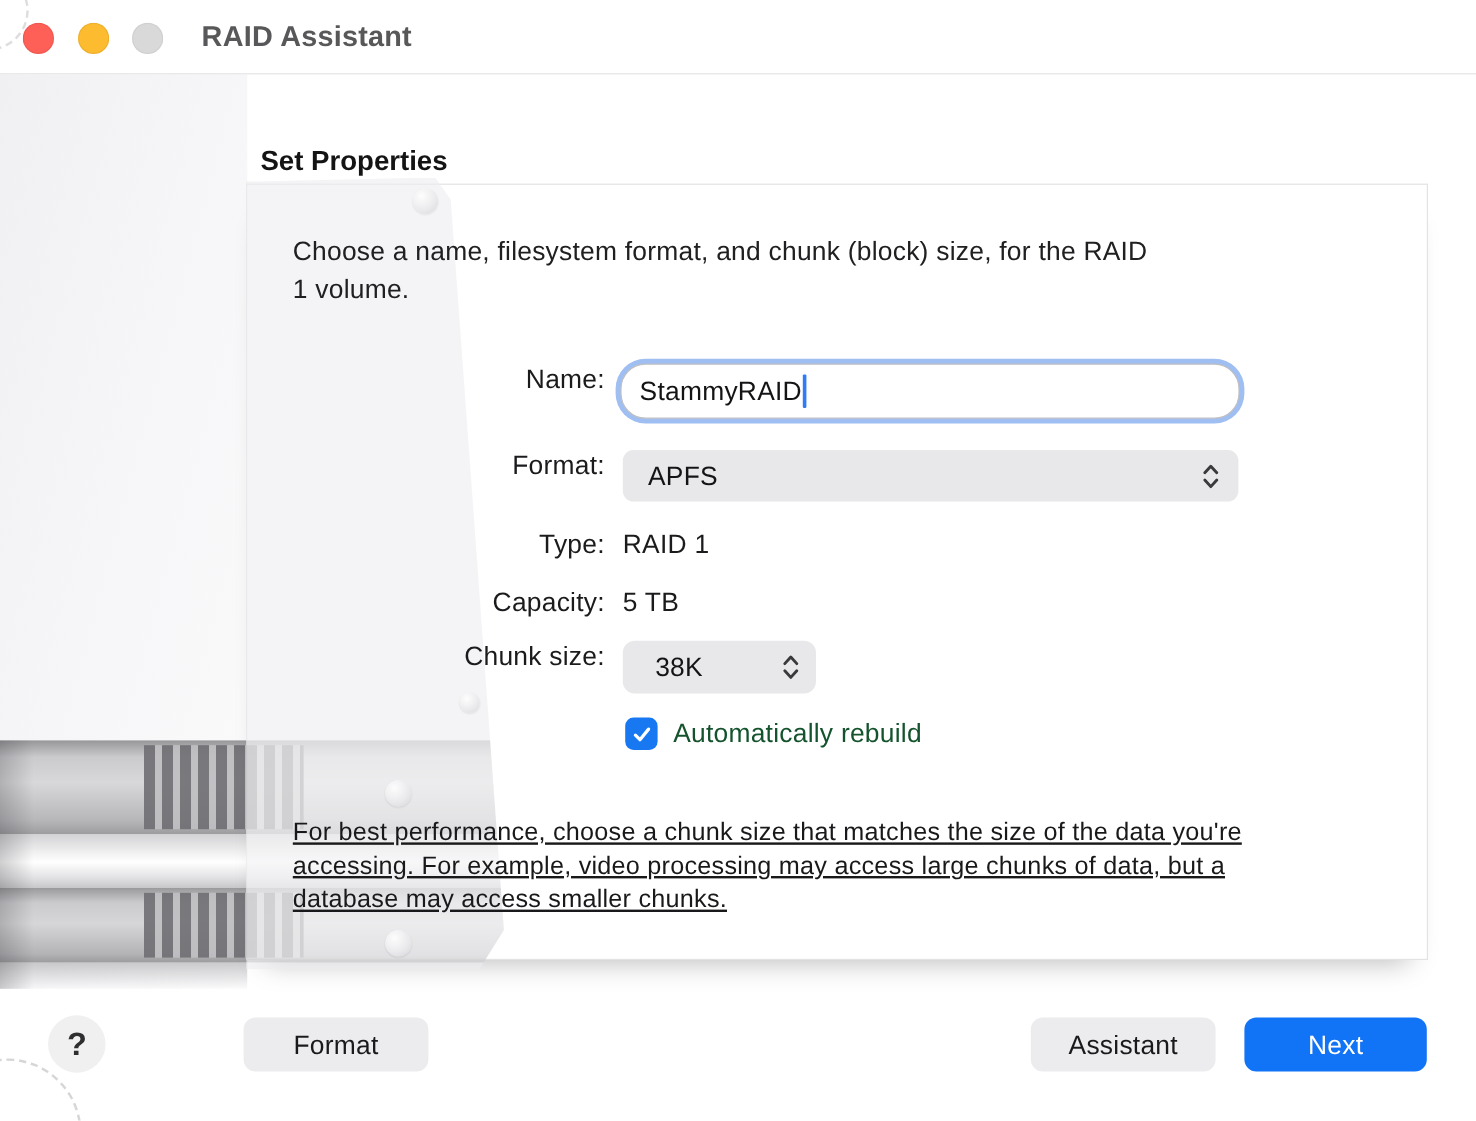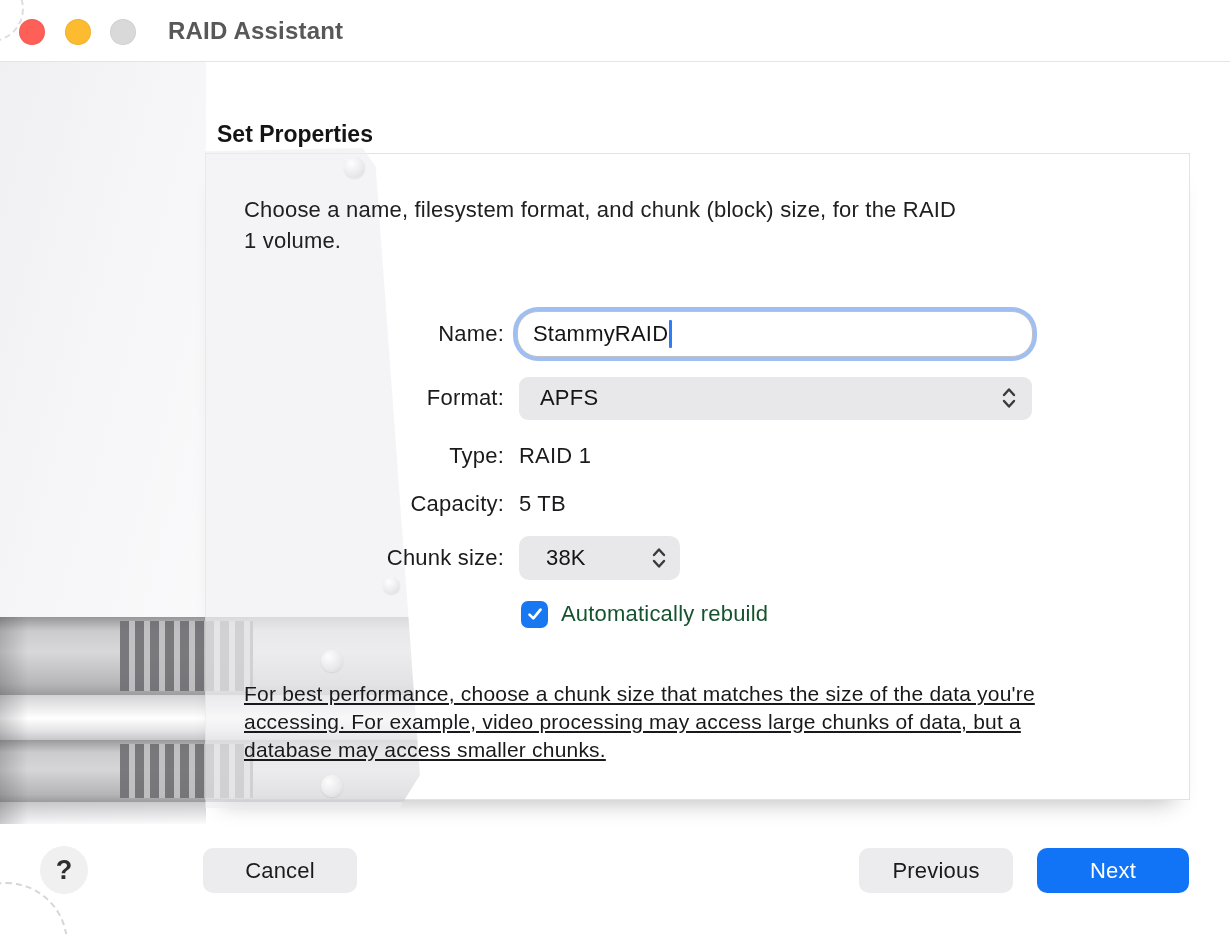--- a/index.html
+++ b/index.html
@@ -68,21 +68,21 @@
   .screw2 { left:178px; top:429px; width:17px; height:17px; }
   .screw3 { left:116px; top:502px; width:22px; height:22px; }
   .screw4 { left:116px; top:627px; width:22px; height:22px; }
 
   .panel-content { position:absolute; inset:0; z-index:2; }
 
   .desc { position:absolute; left:38px; top:40px; width:890px; margin:0;
     font-size:22px; line-height:31px; color:#202022; letter-spacing:0.2px; }
   .desc span { display:block; }
 
-  .prow { position:absolute; left:3px; display:flex; align-items:center; }
+  .prow { position:absolute; left:3px; display:flex; align-items:flex-start; }
   .prow .flabel { width:295px; text-align:right; font-size:22px; color:#1b1b1d; flex:none; margin-right:15px; letter-spacing:0.2px; }
   .row-name     { top:149px; height:62px; }
   .row-name .flabel { margin-right:13px; }
   .row-format   { top:221px; height:46px; }
   .row-type     { top:287px; height:30px; }
   .row-capacity { top:335px; height:30px; }
   .row-chunk    { top:380px; height:47px; }
   .row-check    { top:444px; height:32px; }
 
   .name-field { width:516px; height:46px; background:#ffffff; border:1px solid #c0c0c3; border-radius:21px;
@@ -222,17 +222,17 @@
       <p class="help-text">
         <span>For best performance, choose a chunk size that matches the size of the data you're</span>
         <span>accessing. For example, video processing may access large chunks of data, but a</span>
         <span>database may access smaller chunks.</span>
       </p>
 
     </div>
   </div>
 
   <button class="help-btn">?</button>
-  <button class="btn gray btn-cancel">Cancel</button>
-  <button class="btn gray btn-previous">Previous</button>
+  <button class="btn gray btn-cancel">Format</button>
+  <button class="btn gray btn-previous">Assistant</button>
   <button class="btn btn-next">Next</button>
 
 </div>
 
 </body></html>

